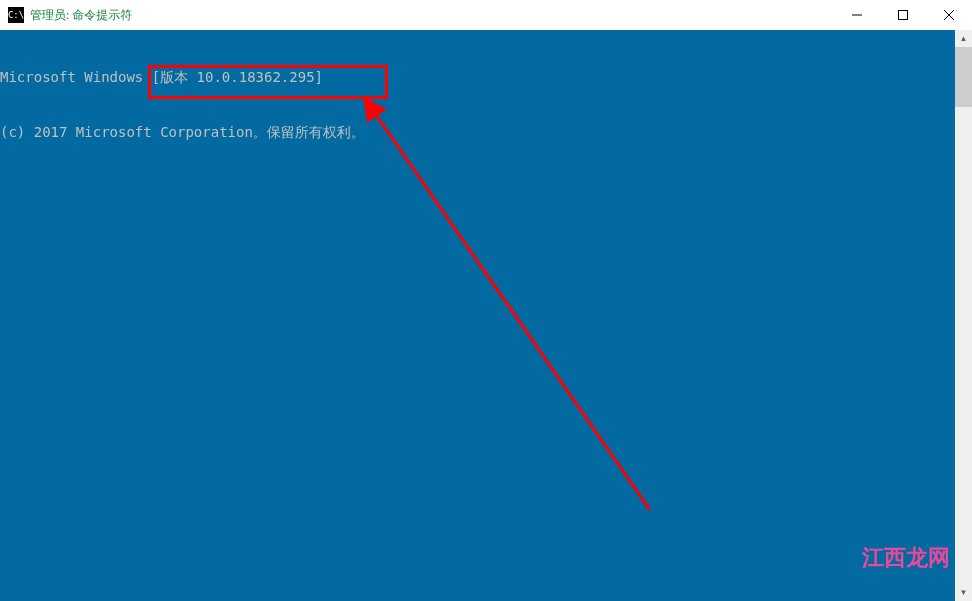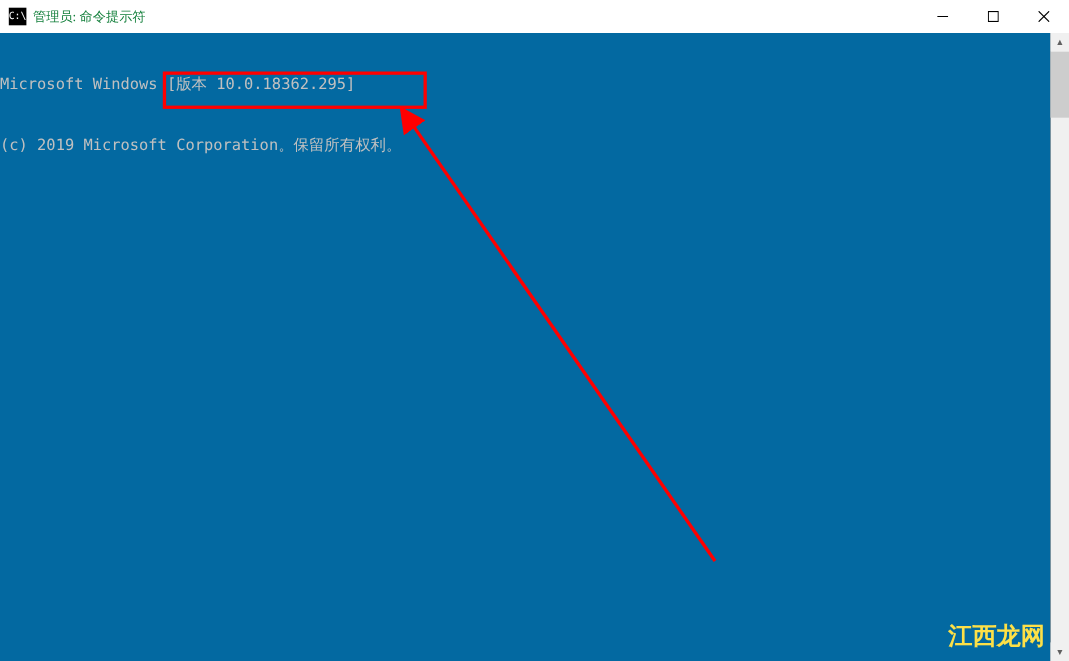--- a/index.html
+++ b/index.html
@@ -107,23 +107,23 @@
       position: absolute;
       border: 3px solid #ff0000;
       pointer-events: none;
     }
     .arrow-line {
       position: absolute;
       pointer-events: none;
     }
     .watermark {
       position: absolute;
-      bottom: 8px;
+      bottom: 28px;
       right: 22px;
-      color: #fde047;
+      color: #ec4899;
       font-size: 22px;
       font-weight: bold;
       font-family: "Microsoft YaHei", sans-serif;
     }
     .terminal-line {
       display: block;
     }
   </style>
 </head>
 <body>
@@ -148,21 +148,21 @@
       <svg viewBox="0 0 10 10">
           <line x1="0" y1="0" x2="10" y2="10" stroke="#000" stroke-width="1"></line>
           <line x1="10" y1="0" x2="0" y2="10" stroke="#000" stroke-width="1"></line>
         </svg>
     </div>
   </div>
 </div>
 
 <div class="terminal">
   <span class="terminal-line">Microsoft Windows [版本 10.0.18362.295]</span>
-  <span class="terminal-line">(c) 2019 Microsoft Corporation。保留所有权利。</span>
+  <span class="terminal-line">(c) 2017 Microsoft Corporation。保留所有权利。</span>
   <span class="terminal-line"></span>
 </div>
 
 <div class="scrollbar">
   <div class="scrollbar-arrow">▲</div>
   <div class="scrollbar-thumb"></div>
   <div class="scrollbar-arrow down">▼</div>
 </div>
 
 <div class="highlight-box" style="left:148px;top:65px;width:240px;height:34px;"></div>

